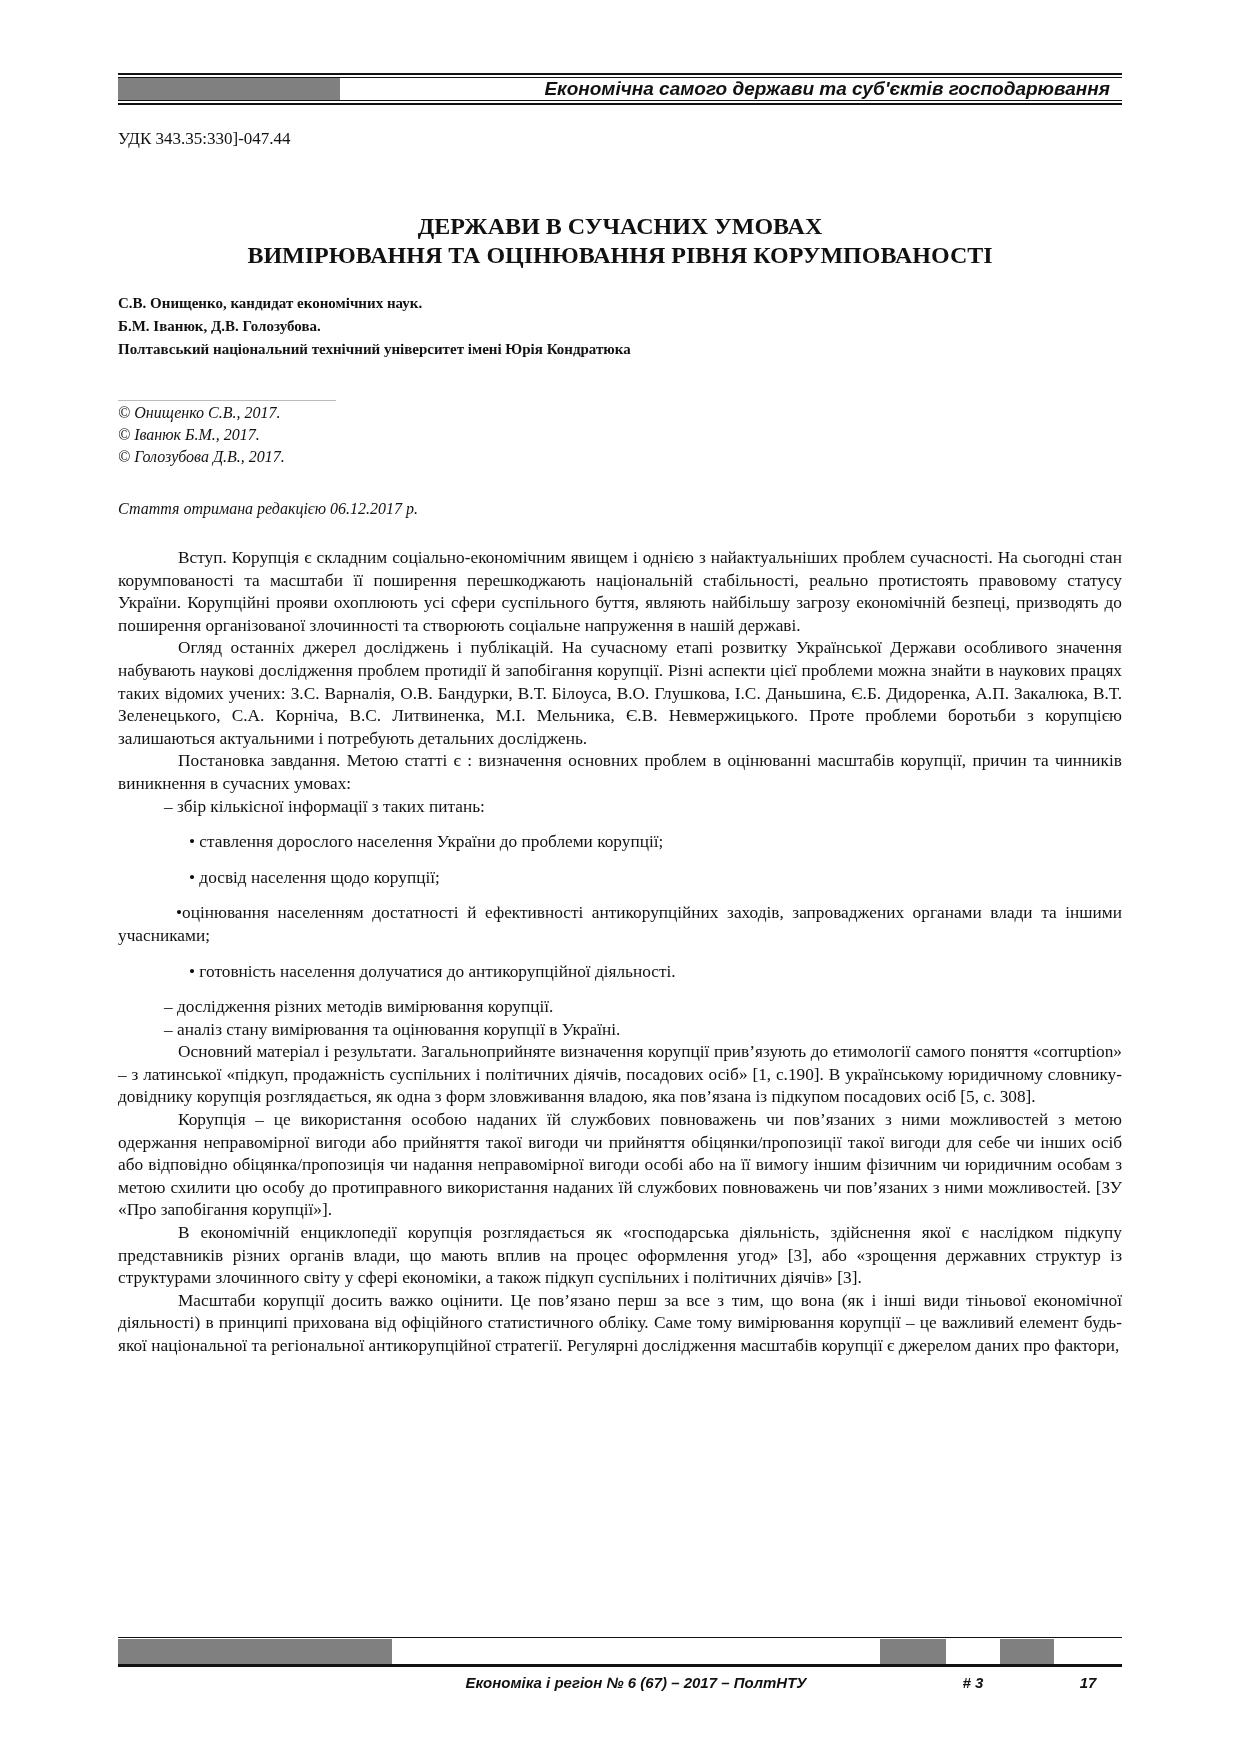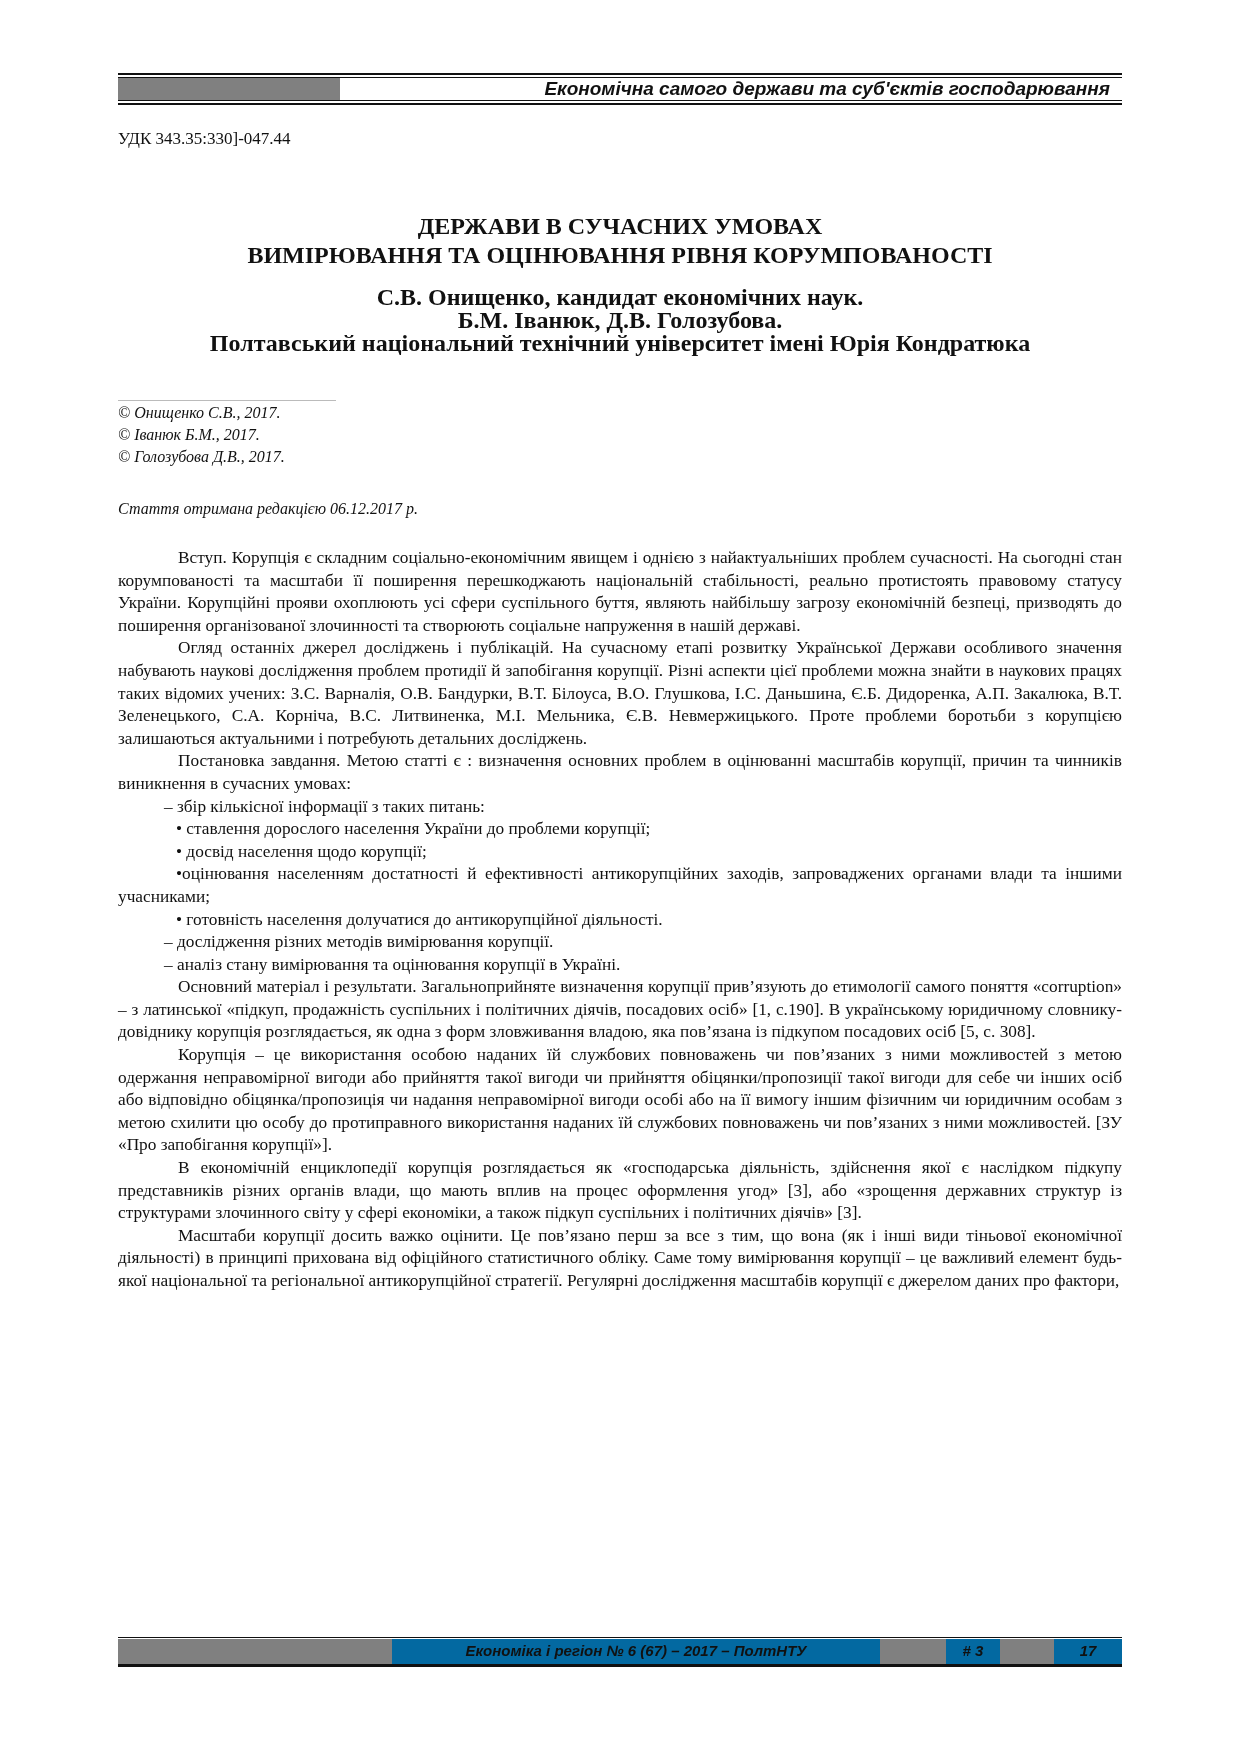--- a/index.html
+++ b/index.html
@@ -15,41 +15,41 @@
   .run-header .line-bot2 { position: absolute; left: 0; right: 0; bottom: 4px; height: 1px; background: #111; }
   .run-header .gray { position: absolute; left: 0; top: 5px; bottom: 5px; width: 222px; background: #808080; }
   .run-header .title { position: absolute; left: 222px; right: 12px; top: 5px; bottom: 5px; text-align: right;
     font-style: italic; font-weight: bold; font-size: 19px; line-height: 22px; }
 
   .udc { position: absolute; left: 118px; top: 129px; font-size: 17px; }
 
   .main-title { position: absolute; left: 118px; width: 1004px; top: 212px; text-align: center;
     font-weight: bold; font-size: 24px; line-height: 29px; }
 
-  .authors { position: absolute; left: 118px; width: 1004px; top: 286px; text-align: center;
-    font-weight: bold; font-size: 24px; line-height: 23px; }
+  .authors { position: absolute; left: 118px; width: 1004px; top: 292px; 
+    font-weight: bold; font-size: 15px; line-height: 23px; }
 
   .copy-rule { position: absolute; left: 118px; top: 400px; width: 218px; height: 1px; background: #bbb; }
   .copyrights { position: absolute; left: 118px; top: 402px; font-style: italic; font-size: 16px; line-height: 22px; }
   .received { position: absolute; left: 118px; top: 500px; font-style: italic; font-size: 16px; }
 
   .body-text { position: absolute; left: 118px; width: 1004px; top: 547px; font-size: 17.3px; line-height: 22.6px; text-align: justify; }
   .body-text p { margin: 0; text-indent: 60px; }
   .body-text .li-dash { margin: 0; padding-left: 46px; text-indent: 0; }
-  .body-text .li-bullet { margin: 0; padding-left: 58px; text-indent: 0; }
+  .body-text .li-bullet { margin: 13px; padding-left: 58px; text-indent: 0; }
   .body-text .li-bullet-wrap { margin: 0; text-indent: 58px; }
   .body-text b { font-weight: normal; }
 
   
   .run-footer { position: absolute; left: 118px; top: 1637px; width: 1004px; height: 30px; }
   .run-footer .line-top { position: absolute; left: 0; right: 0; top: 0; height: 1px; background: #111; }
   .run-footer .line-bot { position: absolute; left: 0; right: 0; bottom: 0; height: 3px; background: #111; }
   .run-footer .seg { position: absolute; top: 2px; bottom: 3px; }
   .run-footer .g { background: #808080; }
-  .run-footer .w { background: #0369a1; text-align: center; font-style: italic; font-weight: bold; font-size: 15px; line-height: 24px; }
+  .run-footer .w { background: #0369a1; text-align: center; font-style: italic; font-weight: bold; font-size: 15px; line-height: 24px; margin-top: 32px; }
 </style>
 </head>
 <body>
 
 <div class="run-header">
   <div class="line-top"></div>
   <div class="line-top2"></div>
   <div class="gray"></div>
   <div class="title sans">Економічна самого держави та суб'єктів господарювання</div>
   <div class="line-bot2"></div>

